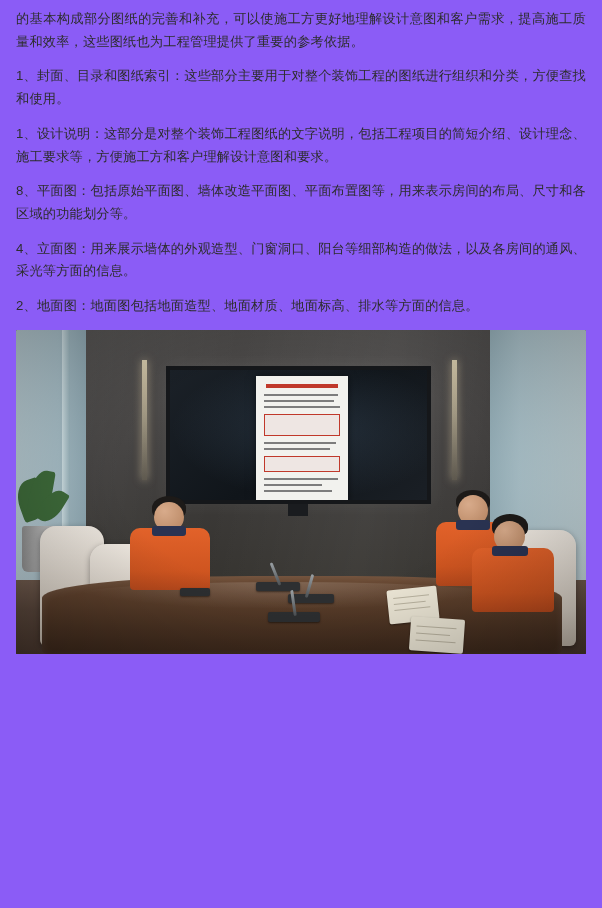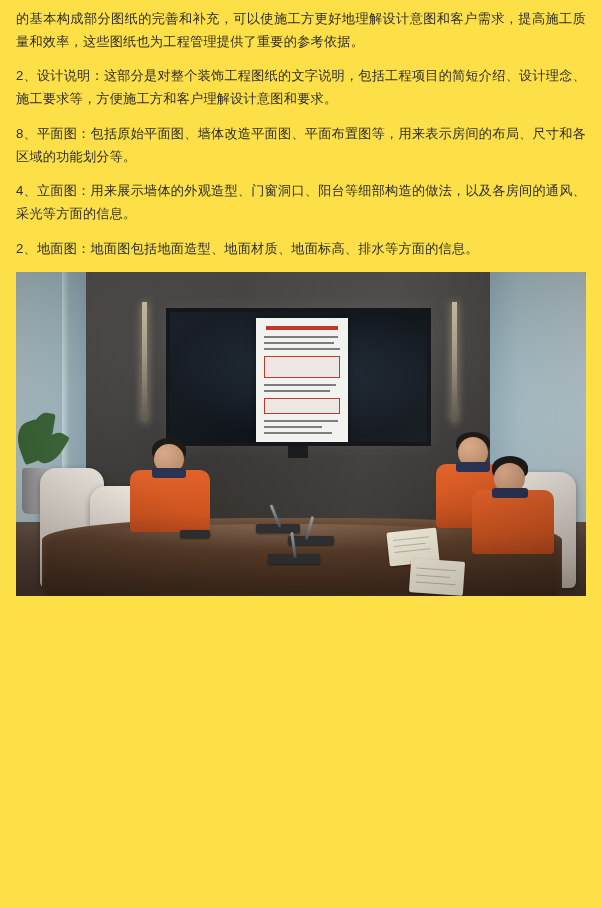--- a/index.html
+++ b/index.html
@@ -10,21 +10,21 @@
   }
   body {
     width: 602px;
     min-height: 908px;
     font-family: "Liberation Sans", sans-serif;
     color: #2a2a2a;
   }
   .page {
     width: 602px;
     min-height: 908px;
-    background: #fde047;
+    background: #8b5cf6;
     padding: 6px 16px 10px 16px;
   }
   p.para {
     margin: 0 0 12px 0;
     font-size: 13.2px;
     line-height: 1.72;
     color: #2d2d2d;
     text-align: justify;
     letter-spacing: 0.2px;
   }
@@ -186,21 +186,22 @@
     background: radial-gradient(ellipse at 50% 45%, rgba(0,0,0,0) 45%, rgba(0,0,0,0.30) 100%);
     pointer-events: none;
   }
 </style>
 </head>
 <body>
 
 <div class="page">
 
   <p class="para first">的基本构成部分图纸的完善和补充，可以使施工方更好地理解设计意图和客户需求，提高施工质量和效率，这些图纸也为工程管理提供了重要的参考依据。</p>
-  <p class="para">2、设计说明：这部分是对整个装饰工程图纸的文字说明，包括工程项目的简短介绍、设计理念、施工要求等，方便施工方和客户理解设计意图和要求。</p>
+  <p class="para">1、封面、目录和图纸索引：这些部分主要用于对整个装饰工程的图纸进行组织和分类，方便查找和使用。</p>
+  <p class="para">1、设计说明：这部分是对整个装饰工程图纸的文字说明，包括工程项目的简短介绍、设计理念、施工要求等，方便施工方和客户理解设计意图和要求。</p>
   <p class="para">8、平面图：包括原始平面图、墙体改造平面图、平面布置图等，用来表示房间的布局、尺寸和各区域的功能划分等。</p>
   <p class="para">4、立面图：用来展示墙体的外观造型、门窗洞口、阳台等细部构造的做法，以及各房间的通风、采光等方面的信息。</p>
   <p class="para">2、地面图：地面图包括地面造型、地面材质、地面标高、排水等方面的信息。</p>
 
   <div class="photo-wrap">
     <div class="photo">
 
       <div class="ceiling"></div>
       <div class="wall-back"></div>
       <div class="wall-panel-sheen"></div>

